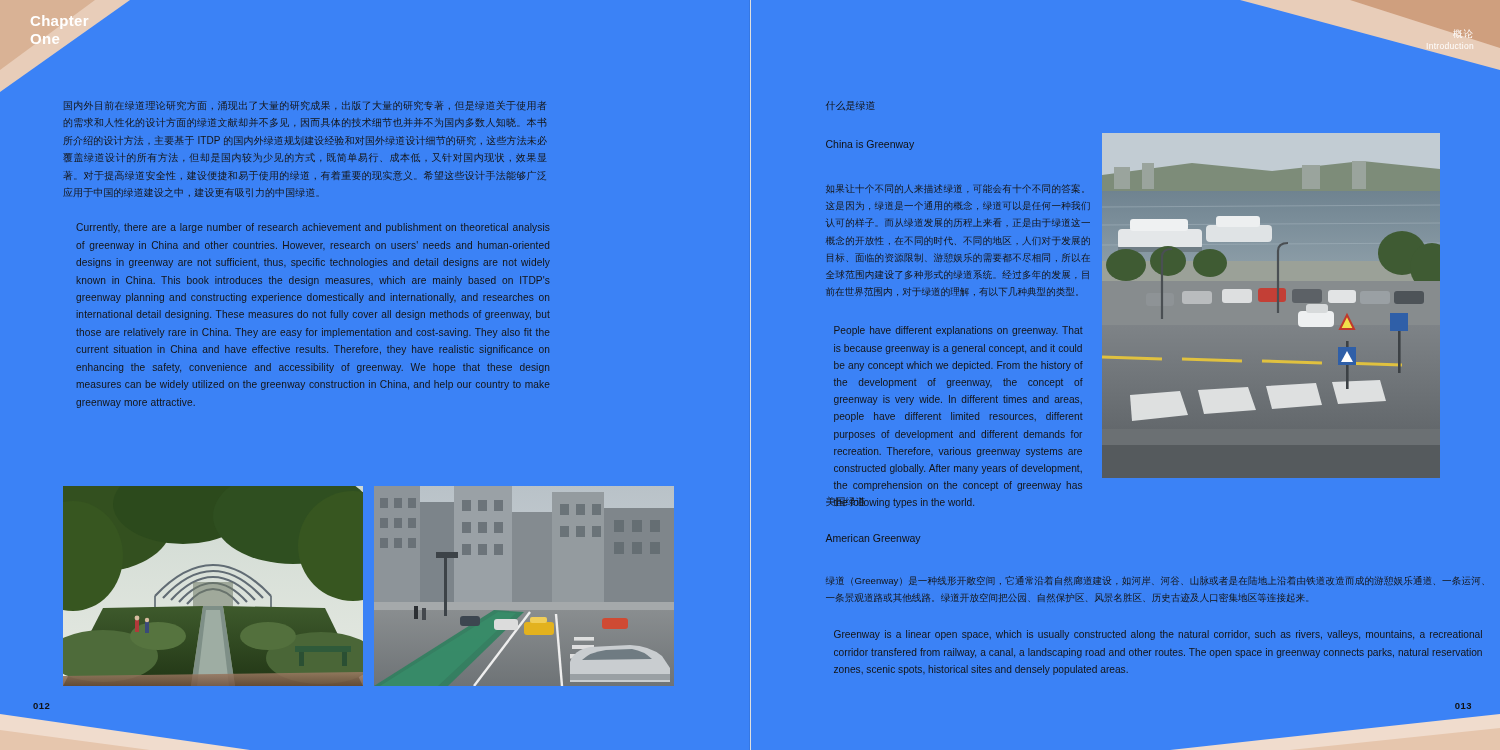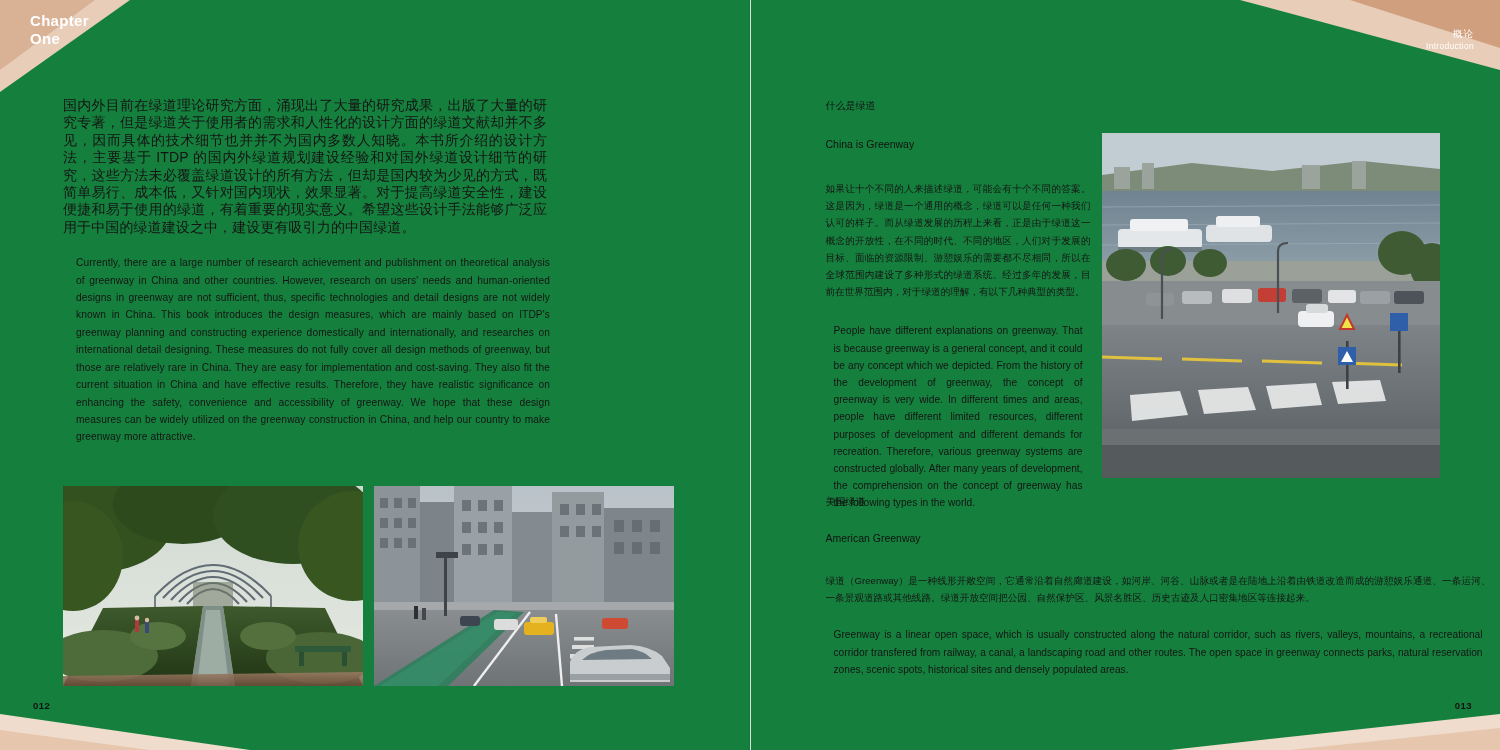--- a/index.html
+++ b/index.html
@@ -19,21 +19,21 @@
   
   .spread {
     position: absolute;
     inset: 0;
     display: flex;
   }
   .page {
     position: relative;
     width: 864px;
     height: 750px;
-    background: #15803d;
+    background: #3b82f6;
     overflow: hidden;
   }
   .page.left { border-right: 1px solid #e8e8e8; }
 
   
   .corner-tl {
     position: absolute;
     top: 0; left: 0;
     width: 0; height: 0;
     border-top: 92px solid #e8cdb9;
@@ -124,21 +124,21 @@
 
   
   .col-left {
     position: absolute;
     top: 97px;
     left: 63px;
     width: 500px;
   }
   p.cn {
     margin: 0 16px 18px 0;
-    font-size: 14px;
+    font-size: 10px;
     line-height: 17.4px;
     color: #141414;
     text-align: justify;
     letter-spacing: 0.1px;
   }
   p.en {
     margin: 13px;
     font-size: 10.2px;
     line-height: 17.4px;
     color: #141414;

